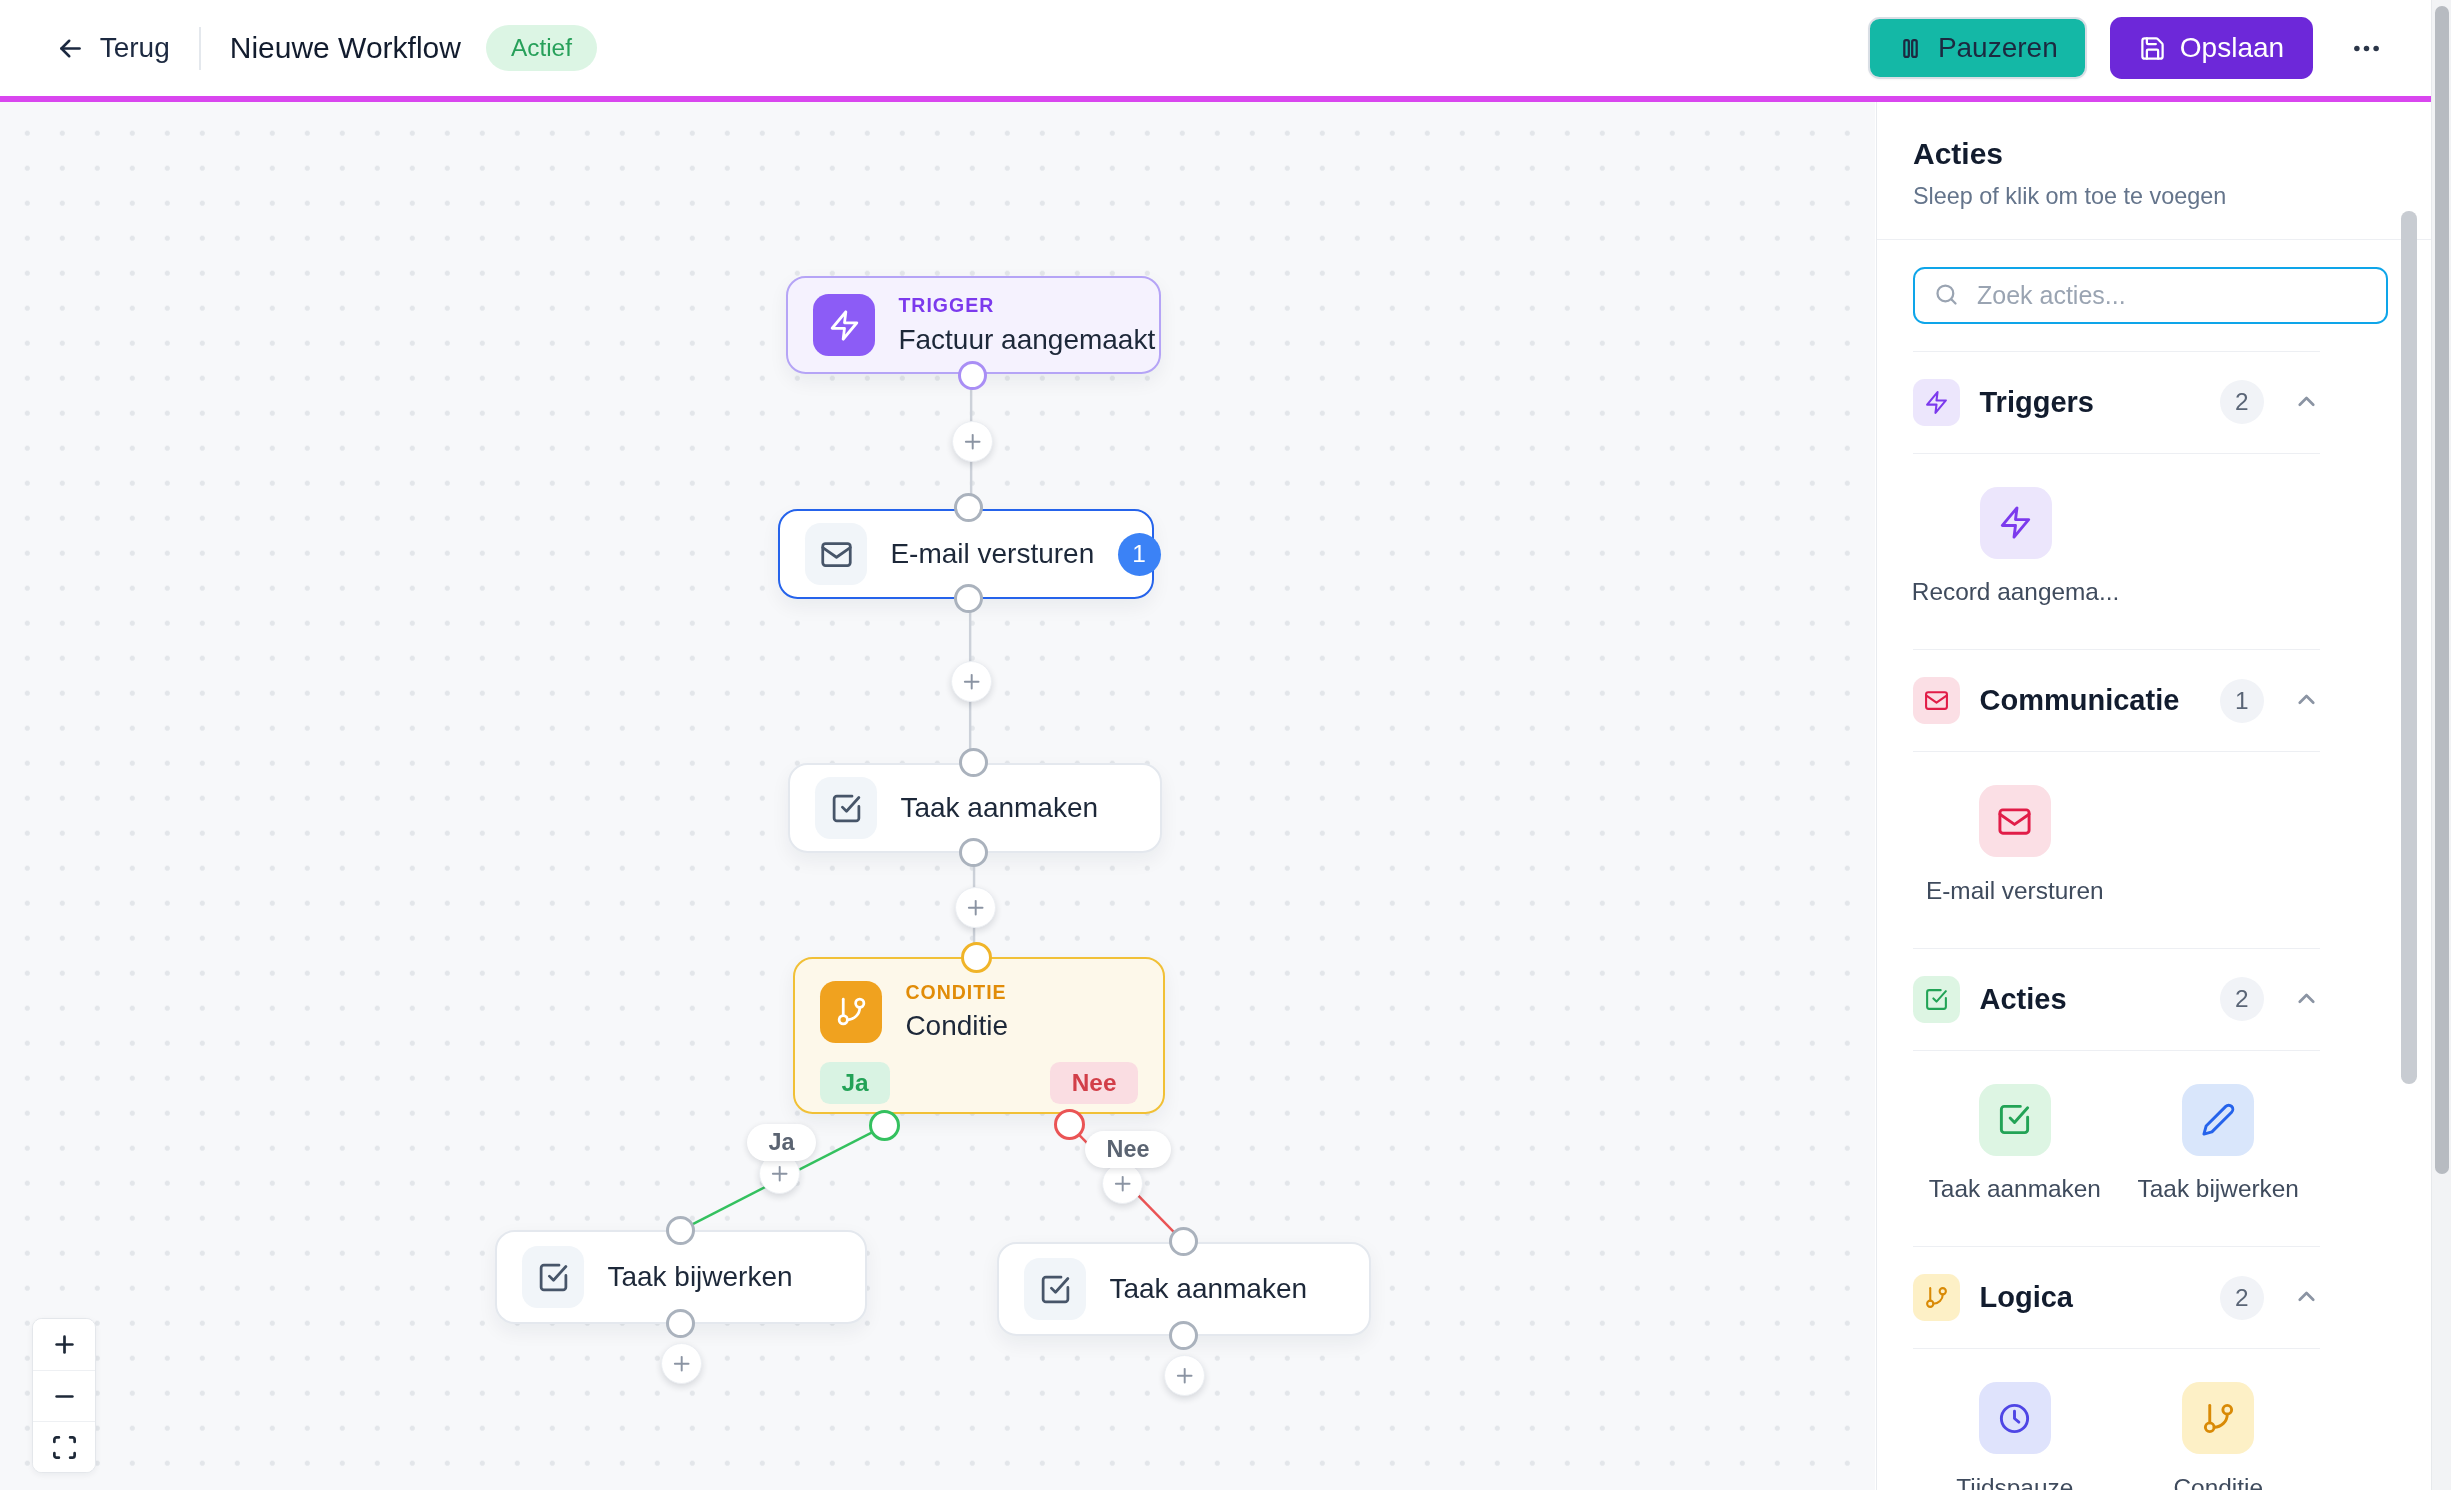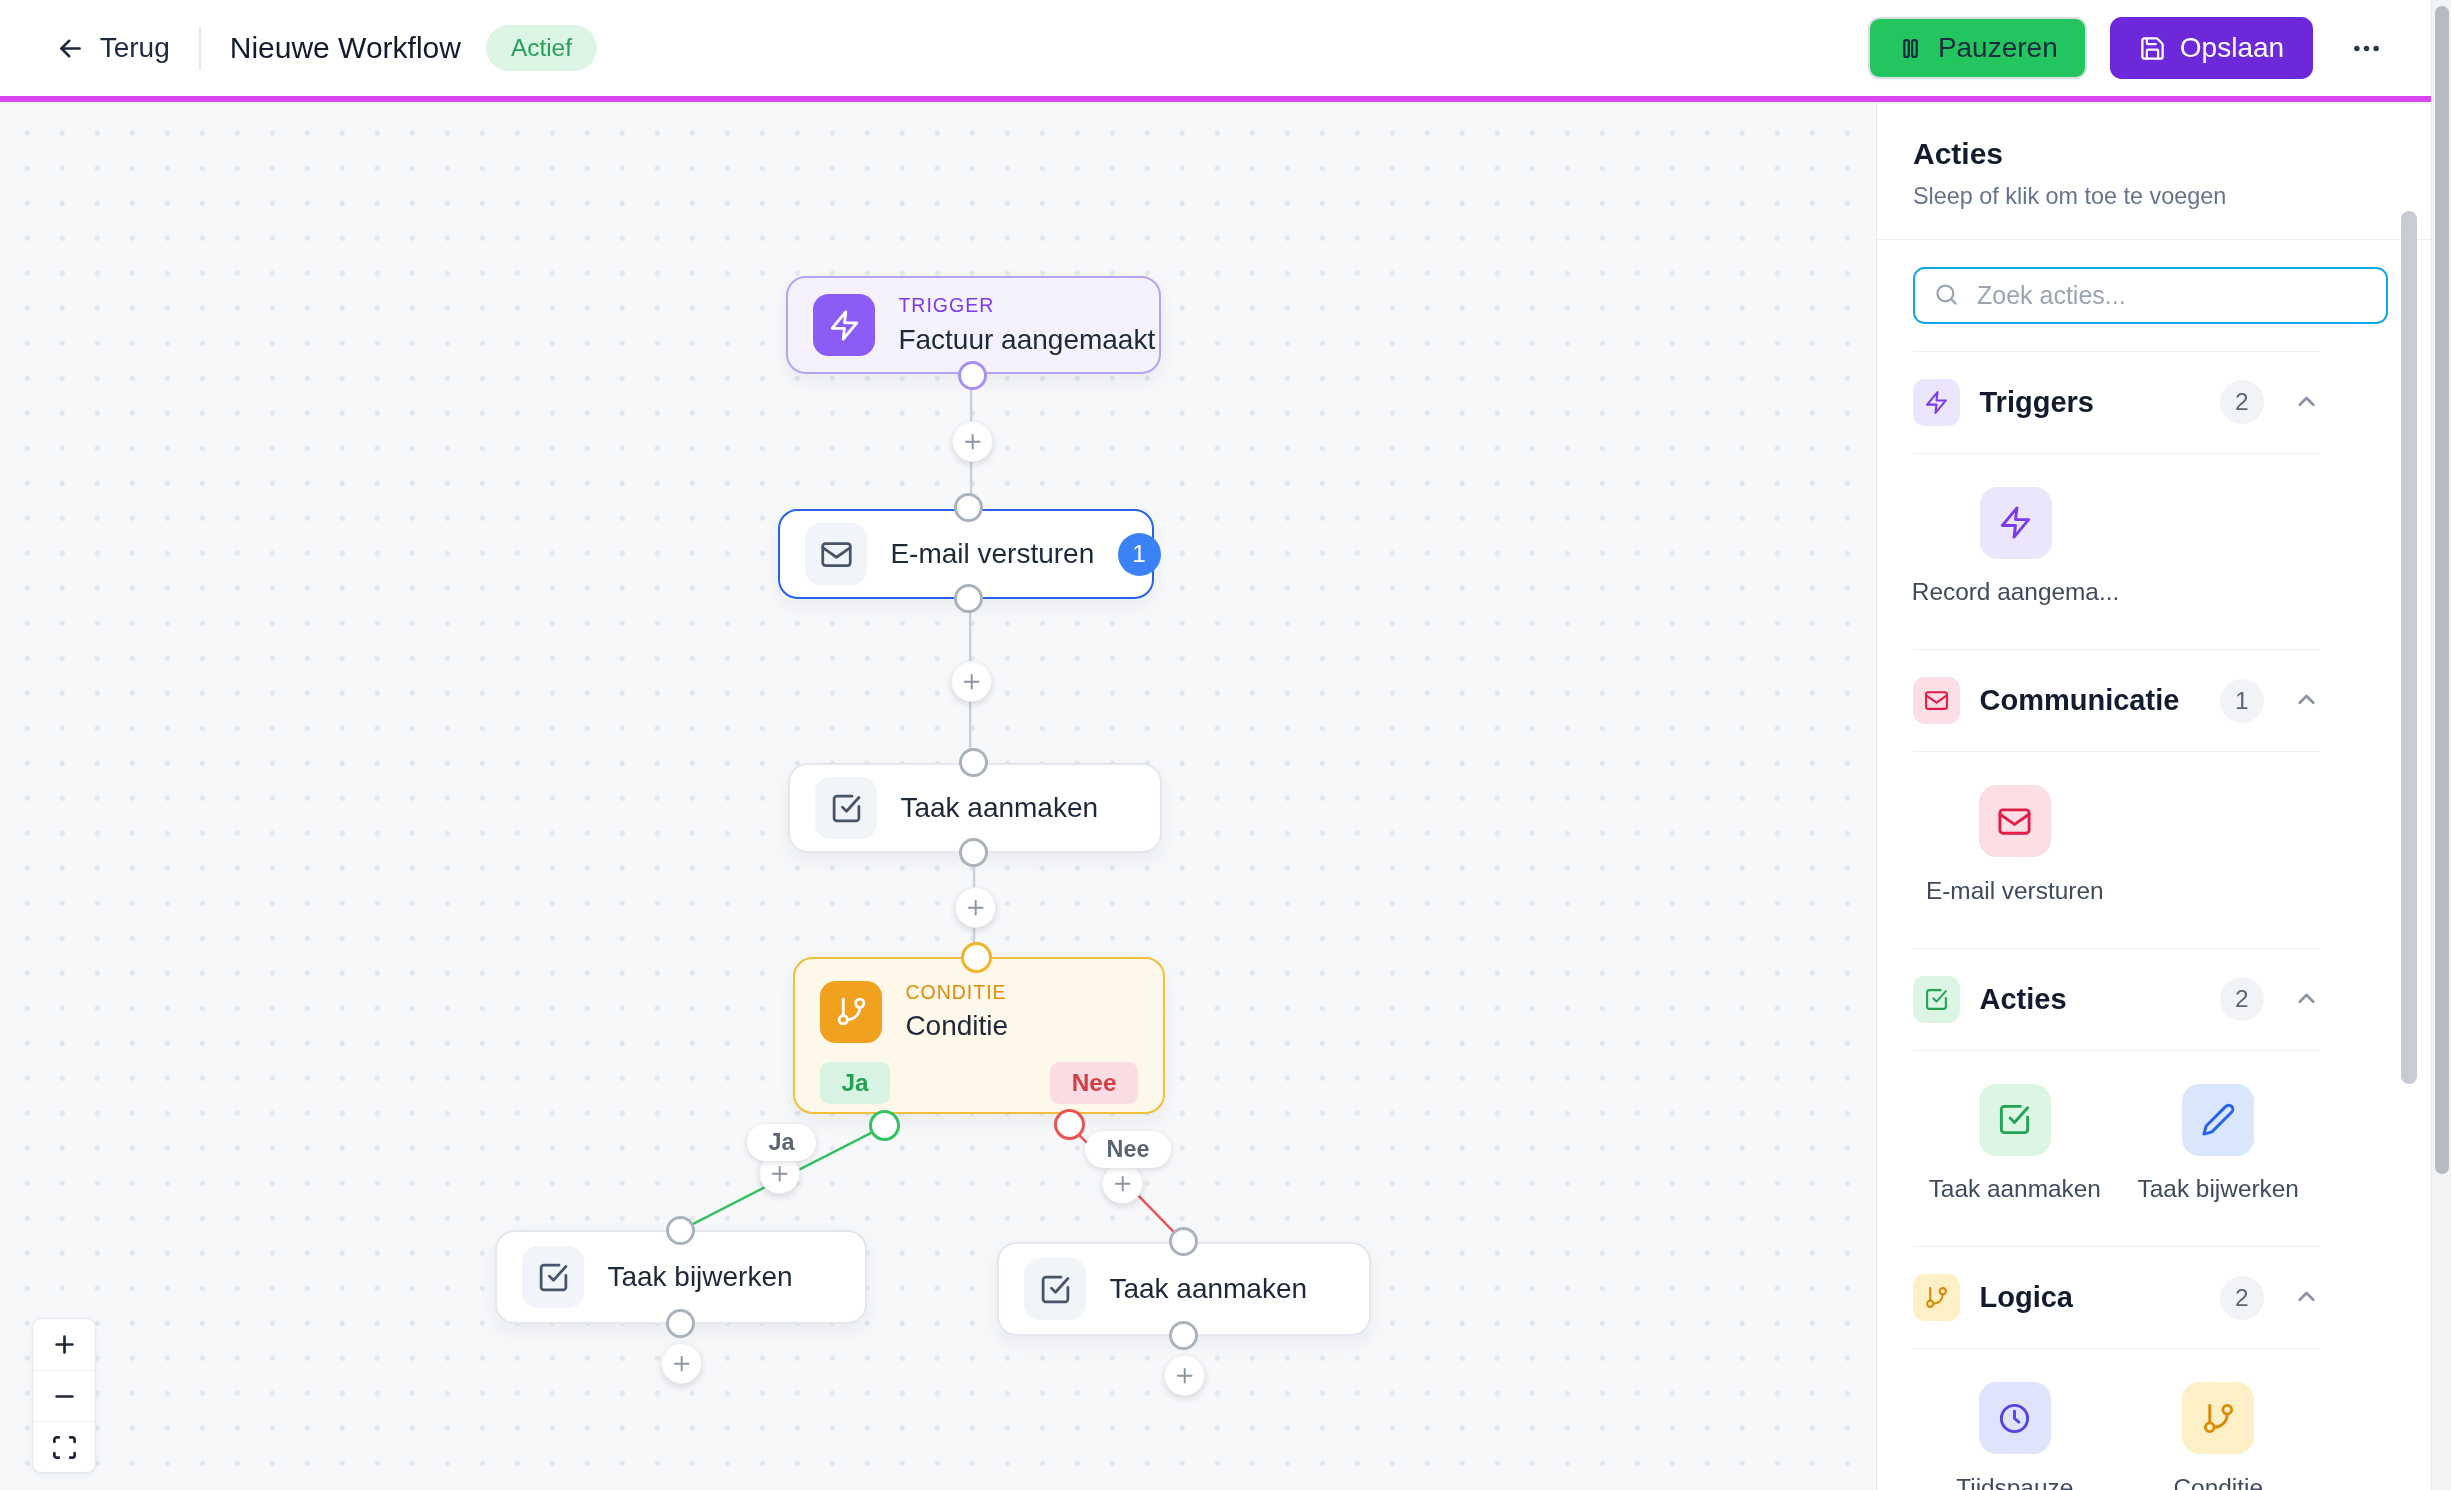--- a/index.html
+++ b/index.html
@@ -18,21 +18,21 @@
   }
   .back-btn { display:flex; align-items:center; gap:13.7px; font-size:28px; color:#1c2940; cursor:pointer; }
   .hdr-divider { width:2px; height:43px; background:#e4e8ed; margin:0 29px; }
   .page-title { font-size:30px; font-weight:400; color:#121c2e; }
   .status-badge {
     margin-left:25px; background:#dcf5e4; color:#27a05a;
     font-size:24.4px; padding:8.8px 25px; border-radius:974px;
   }
   .topbar-right { margin-left:auto; display:flex; align-items:center; gap:23.4px; }
   .btn { display:flex; align-items:center; gap:13.7px; height:62px; border-radius:11.7px; font-size:28px; cursor:pointer; }
-  .btn-pause { background:#22c55e; border:2px solid #d9dee5; color:#1c2940; padding:0 27px; box-shadow:0 1px 2px rgba(16,24,40,.04); }
+  .btn-pause { background:#14b8a6; border:2px solid #d9dee5; color:#1c2940; padding:0 27px; box-shadow:0 1px 2px rgba(16,24,40,.04); }
   .btn-save  { background:#6d28d9; border:none; color:#ffffff; padding:15px 29px; font-weight:500; }
   .btn-more  { background:transparent; border:none; color:#2b3648; padding:0 9.8px; margin-left:3.9px; }
 
   
   .canvas {
     position:absolute; top:102px; left:0; width:1875px; height:1388px;
     background-color:#f7f8fa;
     background-image:radial-gradient(#e3e6ea 2.3px, transparent 2.3px);
     background-size:35px 35px; background-position:9.8px 13.7px;
     overflow:hidden;
@@ -44,21 +44,21 @@
     background:#ffffff; border:2px solid #e4e8ee; border-radius:19.5px;
     display:flex; align-items:center; gap:23.4px; padding:0 25px;
     box-shadow:0 7.8px 19.5px rgba(18,28,45,.06);
   }
   .node-icon {
     width:62px; height:62px; border-radius:15.6px; flex:none;
     background:#f1f5f9; color:#475569;
     display:flex; align-items:center; justify-content:center;
   }
   .node-title { font-size:28px; font-weight:500; color:#1d2839; white-space:nowrap; }
-  .kind-label { font-size:19.5px; font-weight:400; letter-spacing:1px; margin-bottom:6.8px; }
+  .kind-label { font-size:19.5px; font-weight:700; letter-spacing:1px; margin-bottom:6.8px; }
 
   .node--trigger { background:#f5f2fe; border-color:#b5a4f6; }
   .node--trigger .node-icon { background:#8c5cf6; color:#ffffff; }
   .node--trigger .kind-label { color:#7c3aed; }
 
   .node--selected { border-color:#2563eb; border-width:2.9px; }
 
   .badge-count {
     margin-left:auto; width:43px; height:43px; border-radius:50%;
     background:#3b82f6; color:#ffffff; font-size:24.4px; font-weight:500;

